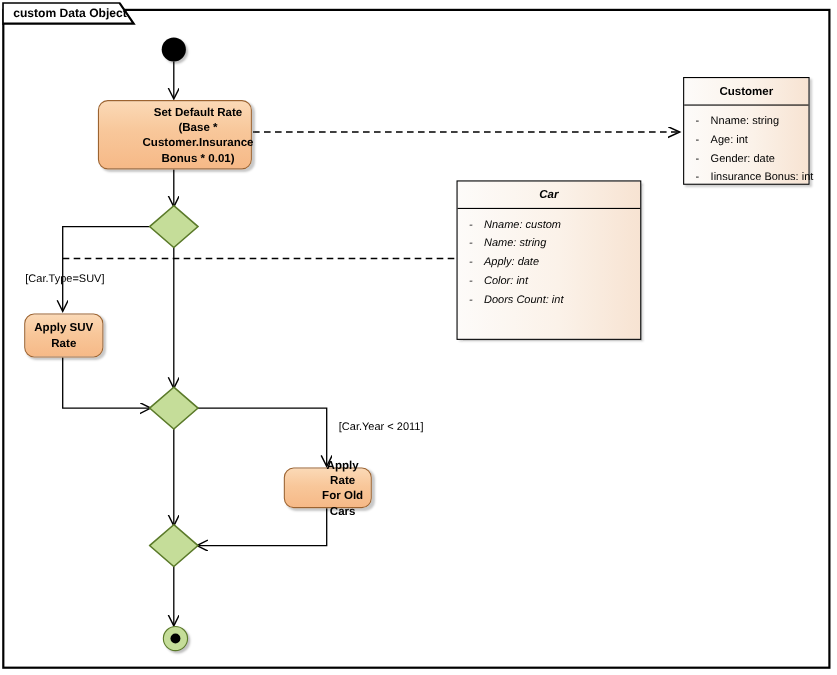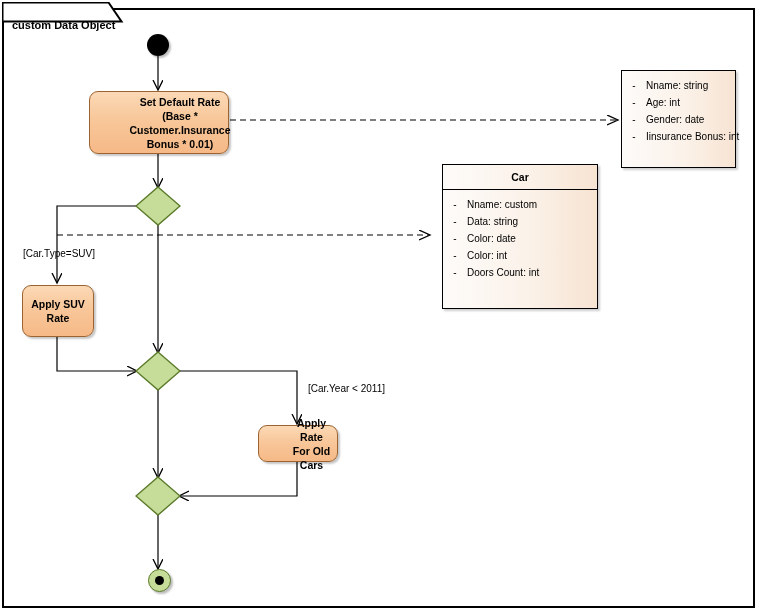--- a/index.html
+++ b/index.html
@@ -7,21 +7,21 @@
        font-family:"Liberation Sans","DejaVu Sans",sans-serif;}
 
   #canvas{position:absolute;left:0;top:0;width:761px;height:614px;}
 
   
   .frame{position:absolute;left:2px;top:8px;width:753px;height:600px;
          border:2px solid #000;box-sizing:border-box;background:#fff;}
   .frame-tab{position:absolute;left:2px;top:2px;height:19px;
              box-sizing:border-box;background:#fff;}
   .frame-tab svg{position:absolute;left:0;top:0;}
-  .frame-tab-label{position:absolute;left:10px;top:17px;font-size:11px;
+  .frame-tab-label{position:absolute;left:10px;top:4px;font-size:11px;
       font-weight:bold;color:#000;white-space:nowrap;letter-spacing:0px;}
 
   
   #wires{position:absolute;left:0;top:0;width:761px;height:614px;
          pointer-events:none;}
 
   
   .action{position:absolute;box-sizing:border-box;
       border:1px solid #9c6330;border-radius:9px;
       background:linear-gradient(to bottom,#fbd9b6 0%,#f8c79a 45%,#f6b987 100%);
@@ -116,21 +116,21 @@
   </div>
 
   <div class="diamond" style="left:135px;top:186px;">
     <svg width="46" height="40" viewBox="0 0 46 40">
       <path d="M23,1 L45,20 L23,39 L1,20 Z" fill="#c5dd99" stroke="#5b7a2a" stroke-width="1.4"></path>
     </svg>
   </div>
 
   <div class="guard" style="left:23px;top:248px;">[Car.Type=SUV]</div>
 
-  <div class="action" style="left:22px;top:285px;width:72px;height:52px;">
+  <div class="action" style="left:22px;top:285px;width:72px;height:40px;">
     <span>Apply SUV Rate</span>
   </div>
 
   <div class="diamond" style="left:135px;top:351px;">
     <svg width="46" height="40" viewBox="0 0 46 40">
       <path d="M23,1 L45,20 L23,39 L1,20 Z" fill="#c5dd99" stroke="#5b7a2a" stroke-width="1.4"></path>
     </svg>
   </div>
 
   <div class="guard" style="left:308px;top:383px;">[Car.Year &lt; 2011]</div>
@@ -143,54 +143,55 @@
     <svg width="46" height="40" viewBox="0 0 46 40">
       <path d="M23,1 L45,20 L23,39 L1,20 Z" fill="#c5dd99" stroke="#5b7a2a" stroke-width="1.4"></path>
     </svg>
   </div>
 
   <div class="final" style="left:148px;top:569px;width:21px;height:21px;">
     <div class="final-dot"></div>
   </div>
 
   <div class="classbox" style="left:621px;top:70px;width:115px;height:98px;">
+    <div class="cls-name">Customer</div>
     <div class="cls-attrs">
       <div class="attr-row">
         <span class="attr-vis">-</span>
         <span class="attr-txt">Nname: string</span>
       </div>
       <div class="attr-row">
         <span class="attr-vis">-</span>
         <span class="attr-txt">Age: int</span>
       </div>
       <div class="attr-row">
         <span class="attr-vis">-</span>
         <span class="attr-txt">Gender: date</span>
       </div>
       <div class="attr-row">
         <span class="attr-vis">-</span>
         <span class="attr-txt">Iinsurance Bonus: int</span>
       </div>
     </div>
   </div>
 
-  <div class="classbox" style="left:442px;top:164px;width:156px;height:145px;">
+  <div class="classbox" style="left:415px;top:164px;width:168px;height:145px;font-style:italic;">
     <div class="cls-name">Car</div>
     <div class="cls-attrs">
       <div class="attr-row">
         <span class="attr-vis">-</span>
         <span class="attr-txt">Nname: custom</span>
       </div>
       <div class="attr-row">
         <span class="attr-vis">-</span>
-        <span class="attr-txt">Data: string</span>
-      </div>
-      <div class="attr-row">
-        <span class="attr-vis">-</span>
-        <span class="attr-txt">Color: date</span>
+        <span class="attr-txt">Name: string</span>
+      </div>
+      <div class="attr-row">
+        <span class="attr-vis">-</span>
+        <span class="attr-txt">Apply: date</span>
       </div>
       <div class="attr-row">
         <span class="attr-vis">-</span>
         <span class="attr-txt">Color: int</span>
       </div>
       <div class="attr-row">
         <span class="attr-vis">-</span>
         <span class="attr-txt">Doors Count: int</span>
       </div>
     </div>

